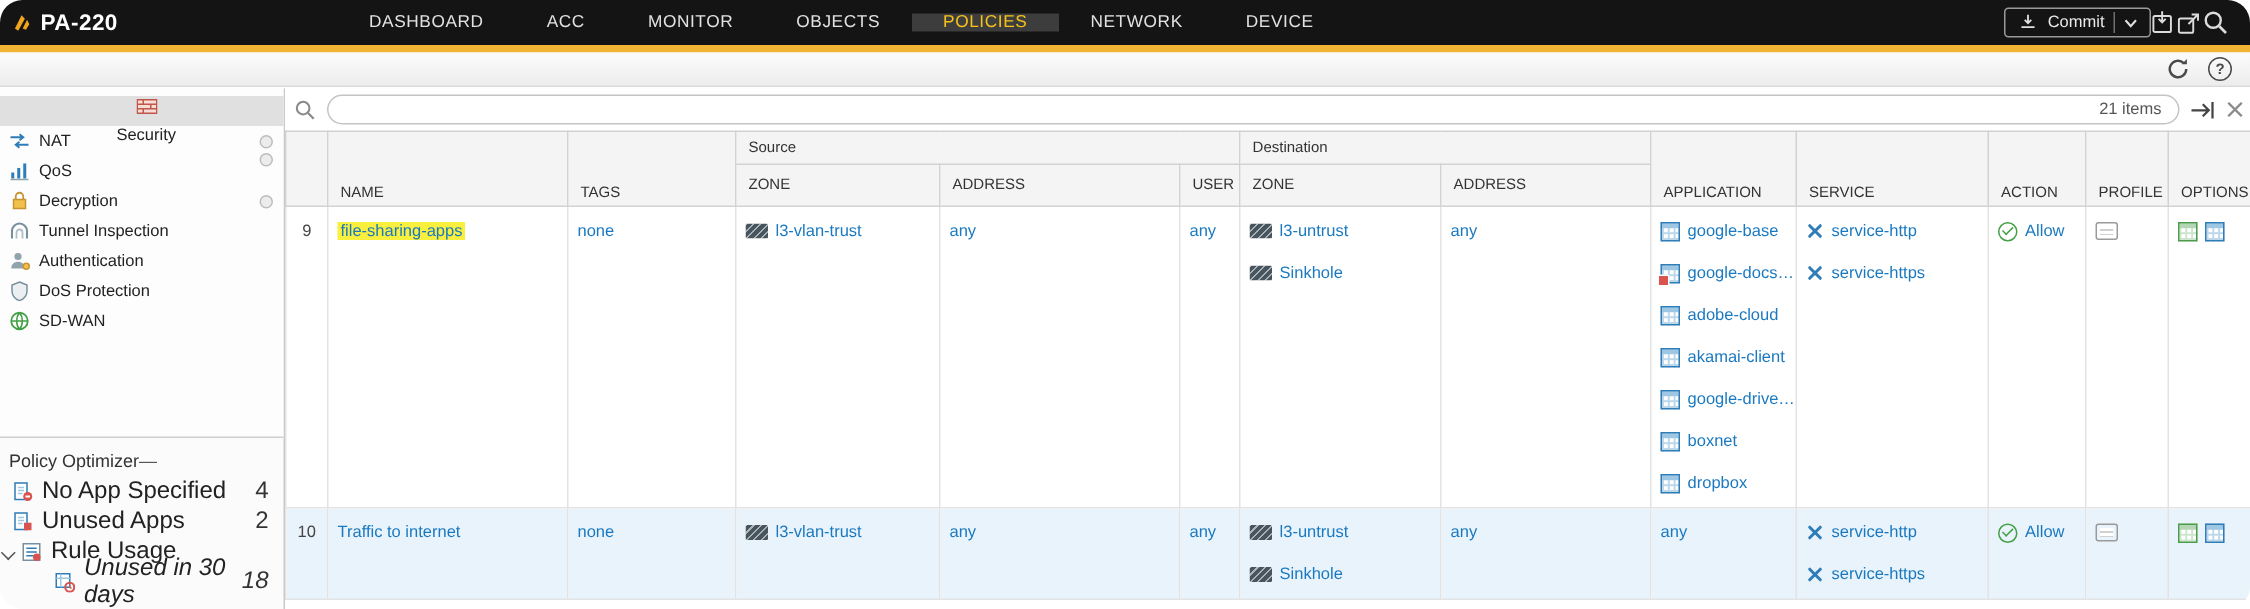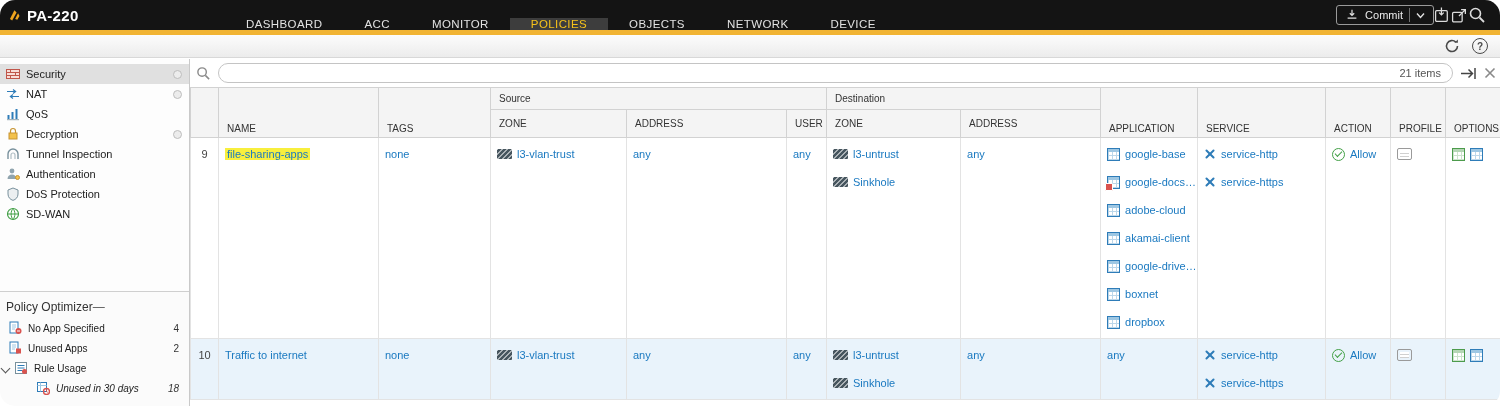--- a/index.html
+++ b/index.html
@@ -4,21 +4,21 @@
 <style>
   html,body{margin:0;padding:0;background:#fff;}
   .screen{position:relative;width:1500px;height:406px;overflow:hidden;
           font-family:"Liberation Sans",sans-serif;background:#fff;border-radius:15px;}
 
   
   .topbar{position:absolute;left:0;top:0;width:100%;height:30px;background:#141414;
           display:flex;align-items:stretch;color:#e6e6e6;}
   .brand{display:flex;align-items:center;gap:6px;padding-left:7px;width:190px;flex:none;}
   .brand-name{font-size:15px;font-weight:bold;color:#fff;letter-spacing:.3px;}
-  .nav{display:flex;align-items:flex-end;margin-left:28px;}
+  .nav{display:flex;align-items:center;margin-left:28px;}
   .tab{display:flex;align-items:center;padding:0 21px;font-size:11.5px;letter-spacing:.4px;
        color:#e2e2e2;cursor:pointer;}
   .tab.active{background:#3d3d3d;color:#f6c21a;}
   .top-right{margin-left:auto;display:flex;align-items:center;padding-right:14px;}
   .commit-btn{display:flex;align-items:center;gap:6px;height:20px;padding:0 8px;
               border:1px solid #9a9a9a;border-radius:3px;background:transparent;
               color:#eaeaea;font-size:11px;font-family:inherit;cursor:pointer;}
   .commit-sep{width:1px;height:14px;background:#6e6e6e;}
   .accent{position:absolute;left:0;top:30px;width:100%;height:5px;background:#f1b434;}
 
@@ -29,29 +29,29 @@
   .help-circle{width:14px;height:14px;border:1.5px solid #4a4a4a;border-radius:50%;
                color:#4a4a4a;font-size:10px;font-weight:bold;display:flex;align-items:center;
                justify-content:center;cursor:pointer;}
 
   
   .sidebar{position:absolute;left:0;top:59px;width:190px;bottom:0;background:#fbfbfb;
            border-right:1px solid #c9c9c9;box-sizing:border-box;}
   .side-panel{height:233px;border-bottom:1px solid #cfcfcf;padding-top:5px;box-sizing:border-box;background:#fdfdfd;}
   .sitem{height:20px;display:flex;align-items:center;gap:6px;padding-left:6px;font-size:11px;
          color:#222;cursor:pointer;}
-  .sitem.sel{background:#e0e0e0;}
+  .sitem.sel{background:#e0e0e0;flex-direction:column;}
   .dot{width:7px;height:7px;border:1px solid #bdbdbd;border-radius:50%;background:#ececec;
        margin-left:auto;margin-right:7px;flex:none;}
   .i14{width:14px;height:14px;flex:none;}
   .po-head{display:flex;align-items:center;justify-content:flex-start;
            padding:8px 10px 4px 6px;font-size:12px;color:#333;}
   .collapse{color:#555;cursor:pointer;font-size:12px;}
   .po-item{height:20px;display:flex;align-items:center;gap:6px;padding-left:8px;
-           font-size:10px;color:#222;cursor:pointer;}
+           font-size:16px;color:#222;cursor:pointer;}
   .po-item.nested{padding-left:36px;font-style:italic;}
   .po-item .count{margin-left:auto;margin-right:10px;color:#333;}
   .chev{width:6px;height:6px;border-left:1.5px solid #555;border-bottom:1.5px solid #555;
         transform:rotate(-45deg);margin-right:-1px;flex:none;cursor:pointer;}
 
   
   .main{position:absolute;left:190px;top:59px;right:0;bottom:0;background:#fff;}
   .filterbar{height:28px;display:flex;align-items:center;gap:7px;padding:0 4px 0 6px;}
   .inwrap{position:relative;flex:1;}
   .filter-input{width:100%;height:20px;border:1px solid #c4c4c4;border-radius:11px;
@@ -114,22 +114,22 @@
       <svg class="i14" width="19" height="17" viewBox="0 0 19 17">
         <path d="M4 14L10 2l3 3-6 11z" fill="#f1a51e"></path>
         <path d="M11 14l4-8 2 4-3 5z" fill="#f1a51e"></path>
       </svg>
       <span class="brand-name">PA-220</span>
     </div>
     <nav class="nav">
       <div class="tab">DASHBOARD</div>
       <div class="tab">ACC</div>
       <div class="tab">MONITOR</div>
+      <div class="tab">OBJECTS</div>
       <div class="tab active">POLICIES</div>
-      <div class="tab">OBJECTS</div>
       <div class="tab">NETWORK</div>
       <div class="tab">DEVICE</div>
     </nav>
     <div class="top-right">
       <button class="commit-btn">
         <svg width="14" height="14" viewBox="0 0 16 16">
           <path d="M8 2v6M5.5 6L8 8.5 10.5 6" fill="none" stroke="#e0e0e0" stroke-width="1.4"></path>
           <path d="M3 11.5h10" stroke="#e0e0e0" stroke-width="1.4"></path>
         </svg>
         <span>Commit</span>

